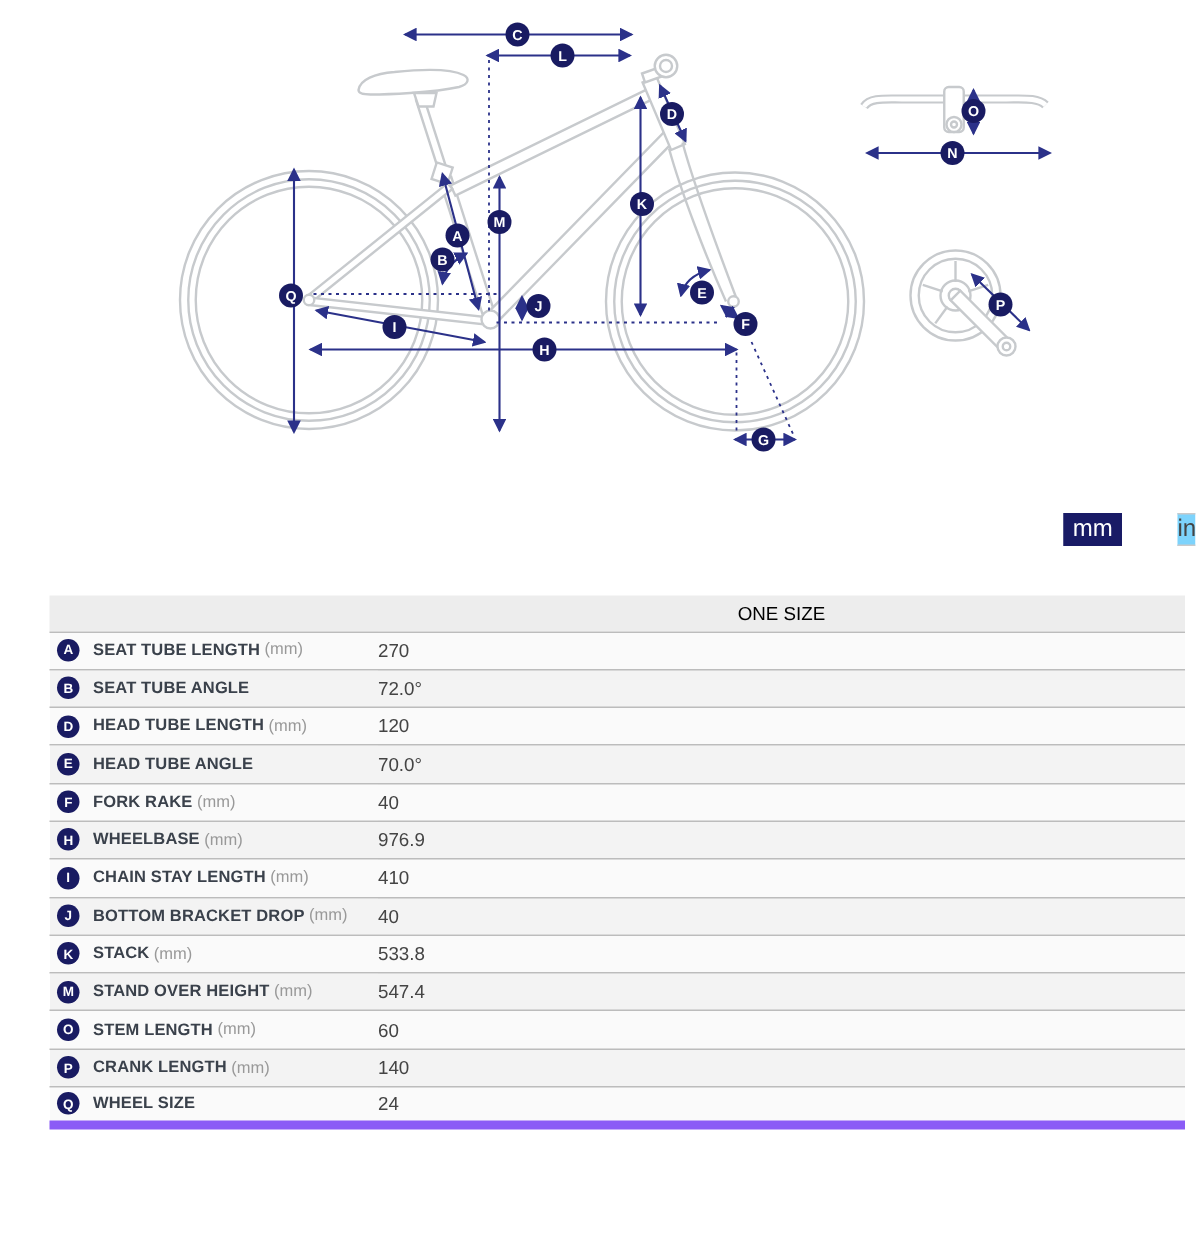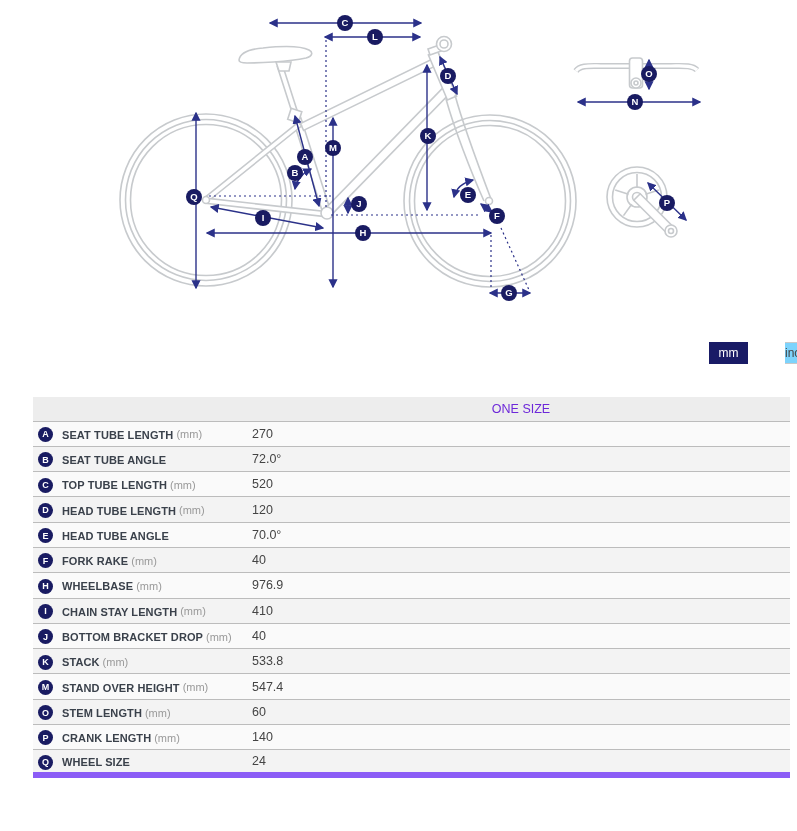--- a/index.html
+++ b/index.html
@@ -11,30 +11,30 @@
   .diagram { position:absolute; left:0; top:0; }
   .dim { stroke:#2b3189; stroke-width:1.4; fill:none; }
   .dimdot { stroke:#2b3189; stroke-width:1.2; fill:none; stroke-dasharray:2 3; }
   .bike { stroke:#c7cacd; stroke-width:1.6; fill:none; }
   .bikef { stroke:#c7cacd; stroke-width:1.6; fill:#ffffff; }
   .badge-c { fill:#191b62; }
   .badge-t { fill:#ffffff; font-size:9.5px; font-weight:bold; text-anchor:middle; font-family:"Liberation Sans",sans-serif; }
 
   
   .unit-toggle { position:absolute; left:709px; top:342px; display:flex; }
-  .unit-toggle button { height:22px; font-family:"Liberation Sans",sans-serif; font-size:12px; cursor:pointer; }
+  .unit-toggle button { height:22px; font-family:"Liberation Sans",sans-serif; font-size:16px; cursor:pointer; }
   .unit-toggle .mm { width:39px; background:#191b66; color:#fff; border:1px solid #191b66; }
   .unit-toggle .inches { width:32px; background:#7dd3fc; color:#444; border:1px solid #c9c9c9; border-left:none;margin-left:37px; }
 
   
   .geo-table-wrap { position:absolute; left:33px; top:397px; width:757px; }
   table.geo { width:100%; border-collapse:collapse; table-layout:fixed; }
   table.geo col.c1 { width:219px; }
   table.geo thead tr { height:24px; background:#ededed; }
-  table.geo thead th { font-size:12.5px; font-weight:400; color:#6d28d9; text-align:center; }
+  table.geo thead th { font-size:12.5px; font-weight:400; color:#000000; text-align:center; }
   table.geo tbody tr { height:25.3px; border-top:1px solid #bcbcbc; }
   table.geo tbody tr:last-child { border-bottom:6px solid #8b5cf6; }
   table.geo tbody tr:nth-child(odd) { background:#fafafa; }
   table.geo tbody tr:nth-child(even) { background:#f3f3f3; }
   td.lbl { white-space:nowrap; overflow:hidden; }
   td.val { text-align:left; font-size:12.5px; color:#444; }
   .rbadge { display:inline-flex; width:15px; height:15px; border-radius:50%; background:#191b62;
             color:#fff; font-size:9px; font-weight:bold; align-items:center; justify-content:center;
             margin:0 9px 0 5px; vertical-align:middle; }
   .rlabel { font-size:11px; font-weight:700; color:#3a414b; vertical-align:middle; letter-spacing:.1px; }
@@ -193,26 +193,20 @@
     <td class="val">270</td>
   </tr>
 
   <tr>
     <td class="lbl">
       <span class="rbadge">B</span><span class="rlabel">SEAT TUBE ANGLE</span><span class="runit"></span>
     </td>
     <td class="val">72.0°</td>
   </tr>
 
-  <tr>
-    <td class="lbl">
-      <span class="rbadge">C</span><span class="rlabel">TOP TUBE LENGTH</span><span class="runit">(mm)</span>
-    </td>
-    <td class="val">520</td>
-  </tr>
 
   <tr>
     <td class="lbl">
       <span class="rbadge">D</span><span class="rlabel">HEAD TUBE LENGTH</span><span class="runit">(mm)</span>
     </td>
     <td class="val">120</td>
   </tr>
 
   <tr>
     <td class="lbl">

